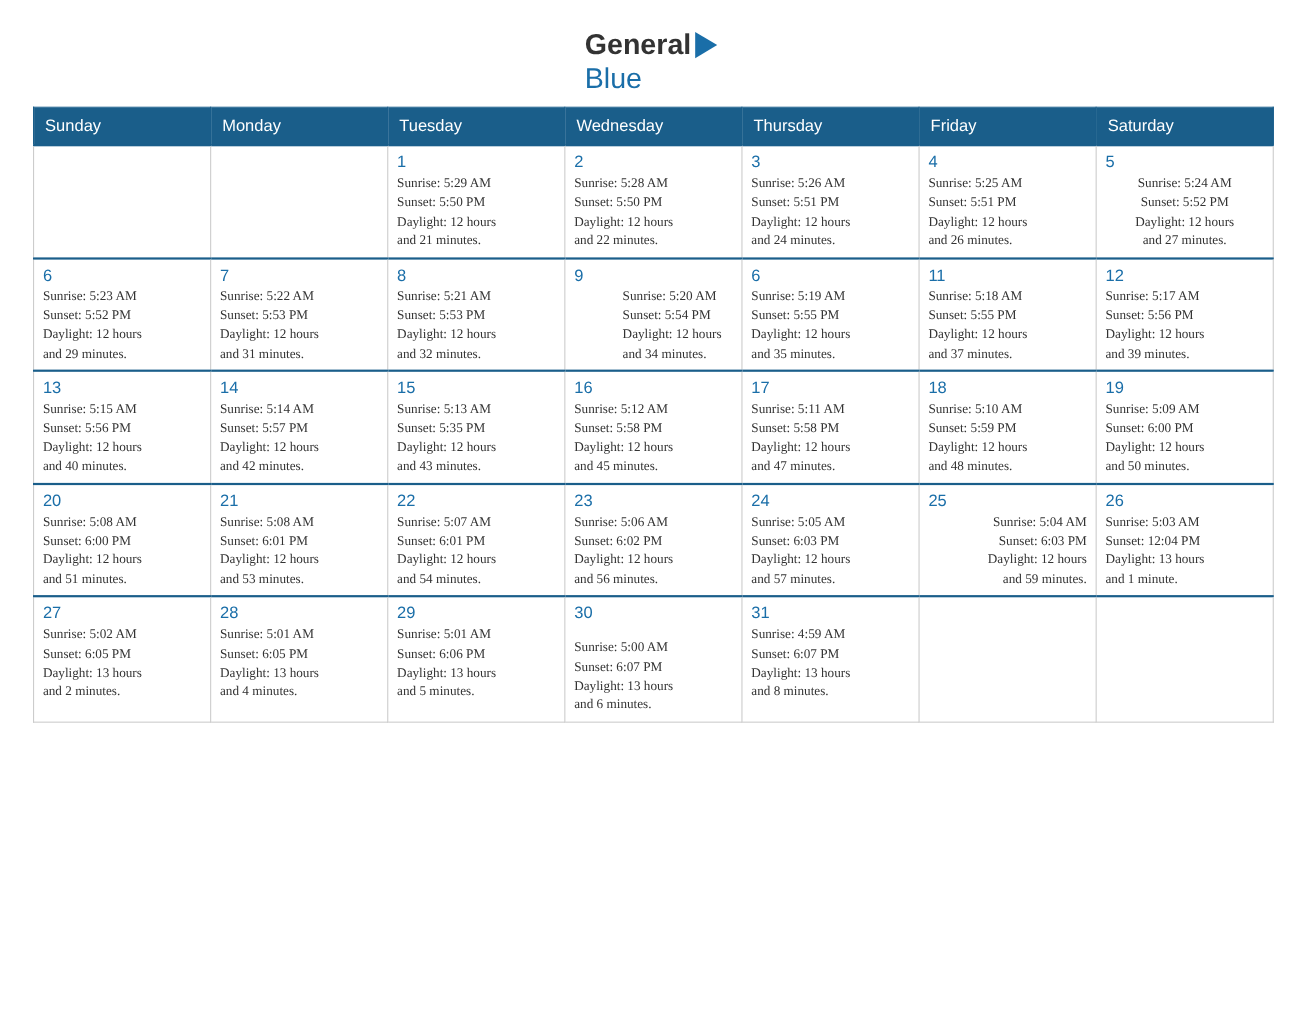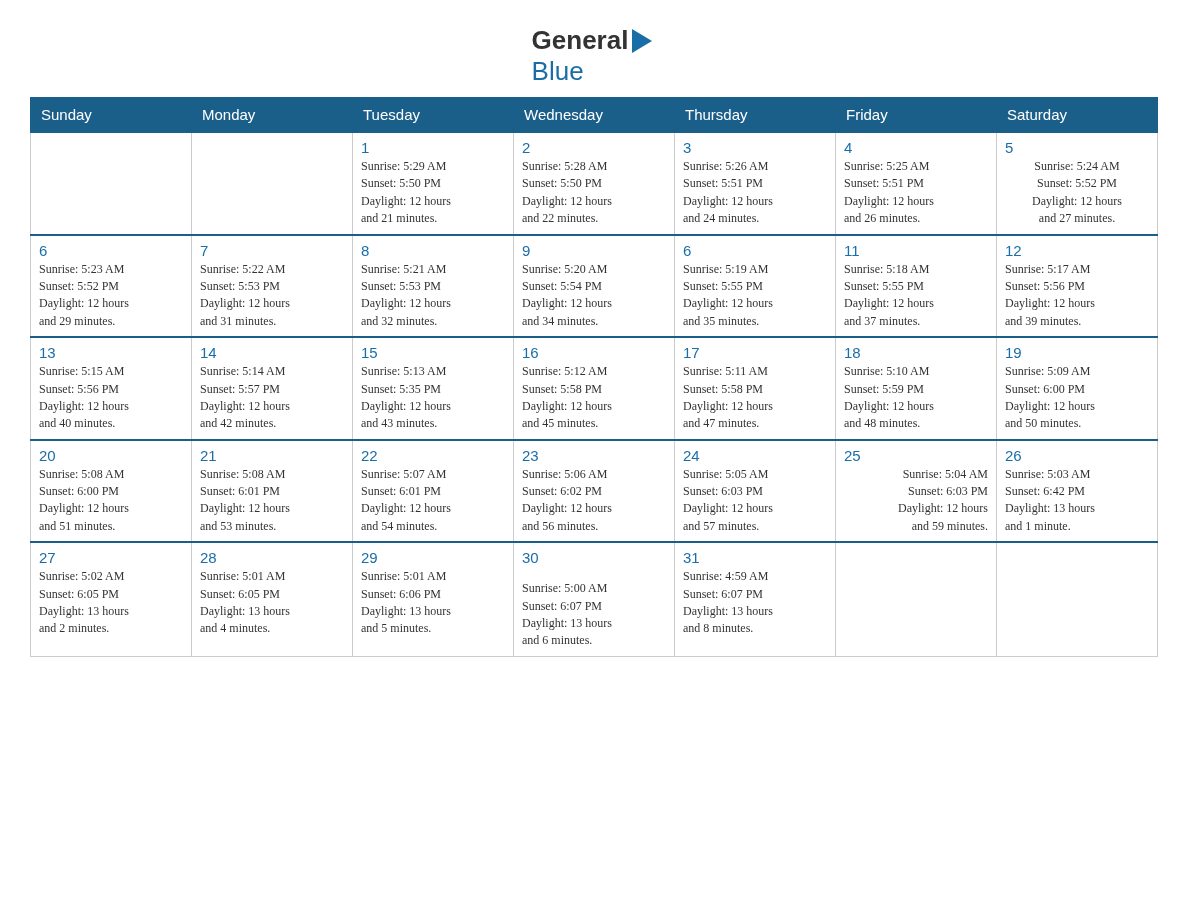--- a/index.html
+++ b/index.html
@@ -194,21 +194,21 @@
         </td>
         <td>
           <span class="day-number">8</span>
           <div class="day-info" style="white-space: pre-line;">Sunrise: 5:21 AM
 Sunset: 5:53 PM
 Daylight: 12 hours
 and 32 minutes.</div>
         </td>
         <td>
           <span class="day-number">9</span>
-          <div class="day-info" style="white-space: pre-line;">Sunrise: 5:20 AM
+          <div class="day-info" style="white-space: pre-line; margin-left: 44px;">Sunrise: 5:20 AM
 Sunset: 5:54 PM
 Daylight: 12 hours
 and 34 minutes.</div>
         </td>
         <td>
           <span class="day-number">6</span>
           <div class="day-info" style="white-space: pre-line;">Sunrise: 5:19 AM
 Sunset: 5:55 PM
 Daylight: 12 hours
 and 35 minutes.</div>
@@ -318,21 +318,21 @@
         <td>
           <span class="day-number">25</span>
           <div class="day-info" style="white-space: pre-line; text-align: right;">Sunrise: 5:04 AM
 Sunset: 6:03 PM
 Daylight: 12 hours
 and 59 minutes.</div>
         </td>
         <td>
           <span class="day-number">26</span>
           <div class="day-info" style="white-space: pre-line;">Sunrise: 5:03 AM
-Sunset: 6:42 PM
+Sunset: 12:04 PM
 Daylight: 13 hours
 and 1 minute.</div>
         </td>
       </tr>
       <tr class="week-row">
         <td>
           <span class="day-number">27</span>
           <div class="day-info" style="white-space: pre-line;">Sunrise: 5:02 AM
 Sunset: 6:05 PM
 Daylight: 13 hours

